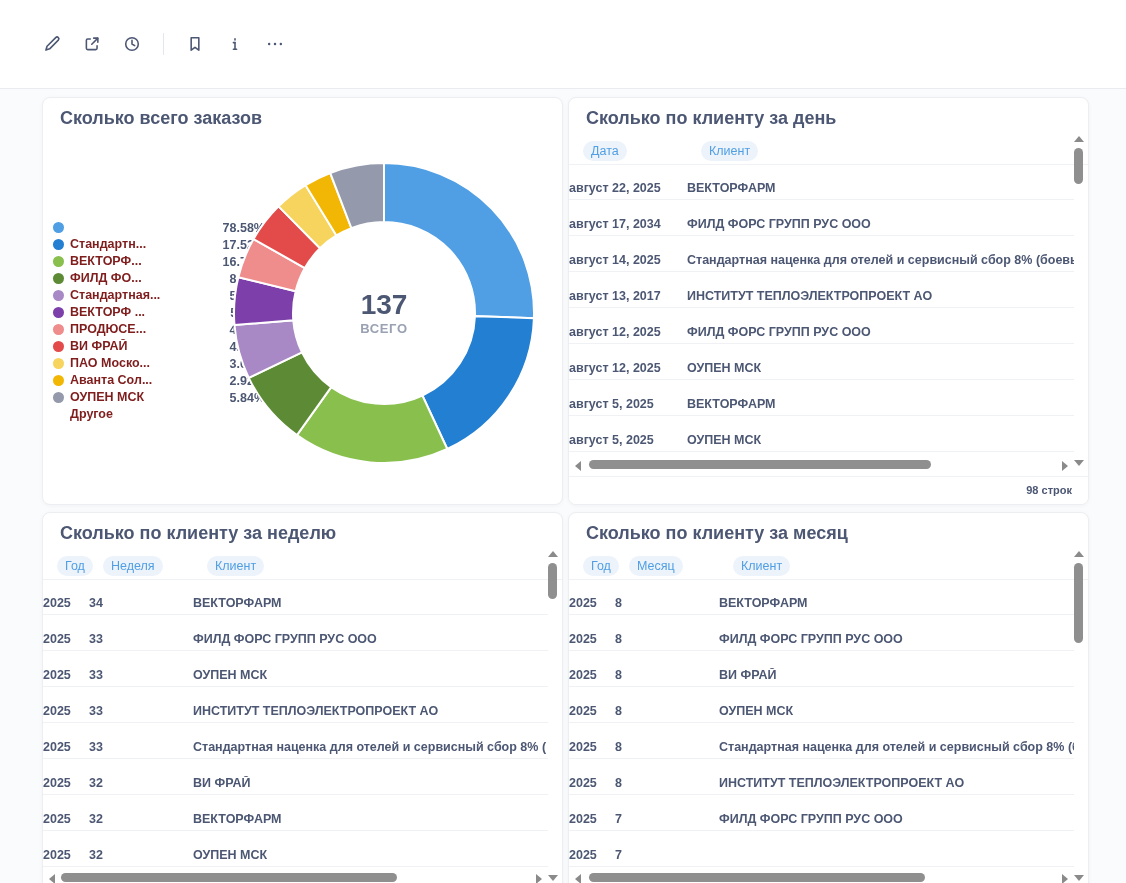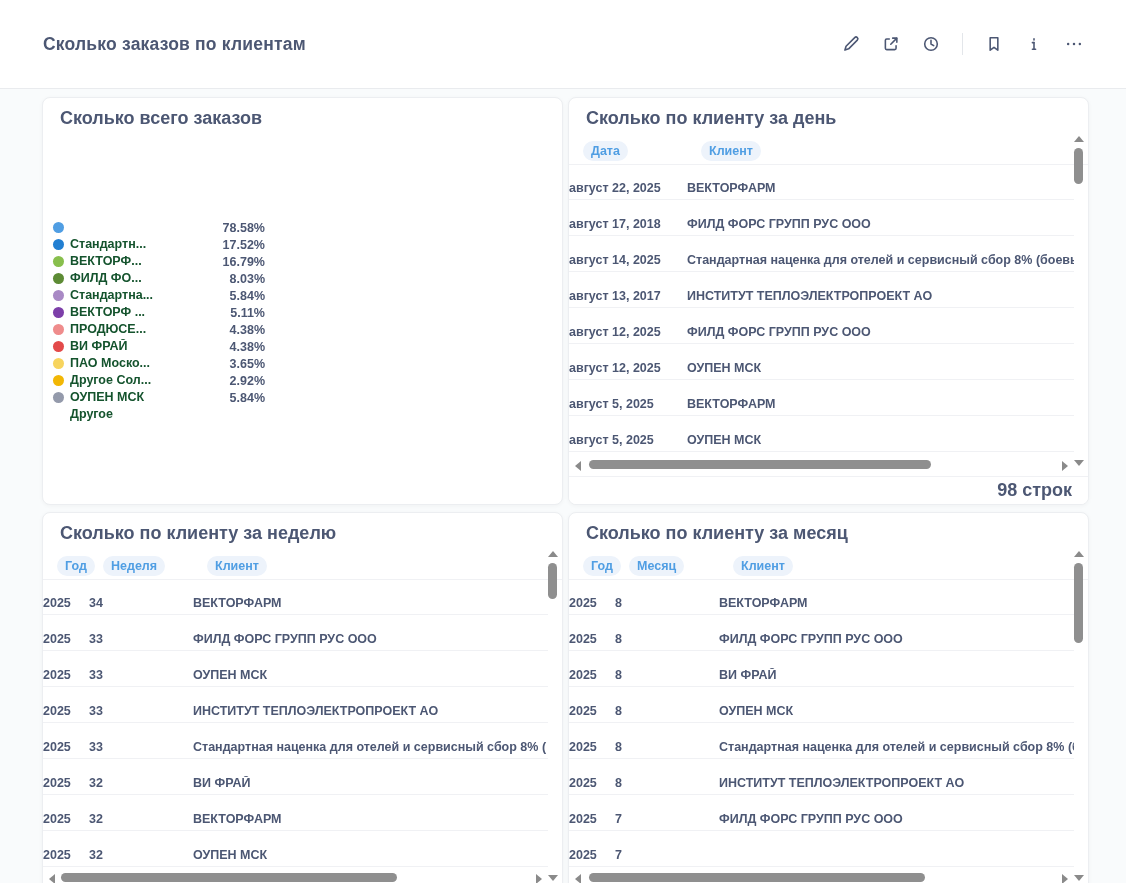--- a/index.html
+++ b/index.html
@@ -26,21 +26,21 @@
   #card-day   { left:568px; top:97px; }
   #card-week  { left:42px; top:512px; }
   #card-month { left:568px; top:512px; }
   .card-title { position:absolute; left:17px; top:10px; font-size:18px; font-weight:700;
     color:#4C5773; cursor:pointer; white-space:nowrap; }
 
   
   .legend { position:absolute; left:10px; top:121px; width:212px; }
   .legend-item { display:flex; align-items:center; height:17px; cursor:pointer; }
   .legend-dot { width:11px; height:11px; border-radius:50%; flex:0 0 11px; margin-right:6px; }
-  .legend-label { font-size:12.5px; font-weight:700; color:#14532d; white-space:nowrap;
+  .legend-label { font-size:12.5px; font-weight:700; color:#7f1d1d; white-space:nowrap;
     overflow:hidden; flex:1 1 auto;margin-top:32px; }
   .legend-value { font-size:12.5px; font-weight:700; color:#4C5773; text-align:right;
     flex:0 0 52px; }
   .donut-wrap { position:absolute; left:189px; top:63px; width:304px; height:304px; }
   .donut-center { position:absolute; left:0; top:0; width:304px; height:304px;
     display:flex; flex-direction:column; align-items:center; justify-content:center;
     pointer-events:none; }
   .donut-value { font-size:28px; font-weight:700; color:#4C5773; line-height:1.1; }
   .donut-label { font-size:13px; font-weight:700; color:#99A1B2; letter-spacing:.6px; }
 
@@ -51,25 +51,25 @@
   .cols-day  .thead-row, .cols-day  .trow { grid-template-columns:118px 1fr; }
   .cols-3    .thead-row, .cols-3    .trow { grid-template-columns:46px 78px 1fr; }
   .thead-row { height:26px; }
   .trow { height:24px; border-bottom:1px solid #F0F1F4; cursor:pointer;margin-top:12px; }
   .cell { font-size:12.5px; font-weight:700; color:#4C5773; white-space:nowrap;
     overflow:hidden; }
   .al-r { text-align:left; }
   .al-l { text-align:left; }
   .cell-client3 { padding-left:26px; }
   .pill { display:inline-block; background:#EDF3FB; color:#509EE3; font-size:12.5px;
-    font-weight:700; border-radius:10px; padding:4px 8px; cursor:pointer; line-height:1; }
+    font-weight:400; border-radius:10px; padding:4px 8px; cursor:pointer; line-height:1; }
   .hrule { position:absolute; left:0; right:0; top:66px; border-top:1px solid #F0F1F4; }
 
   .card-footer { position:absolute; left:0; right:0; bottom:0; height:28px;
-    border-top:1px solid #F0F1F4; font-size:18px; font-weight:700; color:#4C5773;
+    border-top:1px solid #F0F1F4; font-size:11px; font-weight:700; color:#4C5773;
     text-align:right; line-height:27px; padding-right:16px; background:#fff; }
 
   
   .hscroll { position:absolute; left:0; right:14px; height:14px; }
   #card-day .hscroll { top:360px; }
   #card-week .hscroll, #card-month .hscroll { top:358px; }
   .tri { position:absolute; width:0; height:0; cursor:pointer; }
   .tri-left  { left:6px;  top:3px; border-top:5px solid transparent; border-bottom:5px solid transparent; border-right:6px solid #8A8A8A; }
   .tri-right { right:6px; top:3px; border-top:5px solid transparent; border-bottom:5px solid transparent; border-left:6px solid #8A8A8A; }
   .hthumb { position:absolute; top:2px; height:9px; background:#8F8F8F; border-radius:5px; cursor:grab; }
@@ -82,21 +82,20 @@
   .tri-down { left:1px; bottom:0; border-left:5px solid transparent; border-right:5px solid transparent; border-top:6px solid #8A8A8A; }
   .vthumb { position:absolute; left:1px; top:12px; width:9px; background:#8F8F8F; border-radius:5px; cursor:grab; }
   #card-day .vthumb   { height:36px; }
   #card-week .vthumb  { height:36px; }
   #card-month .vthumb { height:80px; }
 </style>
 </head>
 <body>
 
 <div class="header">
-  <div class="page-title">Сколько заказов по клиентам</div>
   <div class="header-actions">
     <button class="icon-btn">
       <svg viewBox="0 0 16 16">
           <path d="M2.6 13.4 L3.6 10 L11.3 2.3 C11.9 1.7 13 1.7 13.6 2.3 C14.2 2.9 14.2 4 13.6 4.6 L5.9 12.3 L2.6 13.4 Z"></path>
         </svg>
     </button>
     <button class="icon-btn">
       <svg viewBox="0 0 16 16">
           <path d="M6.5 3.5 H4.2 C3.5 3.5 3 4 3 4.7 V11.8 C3 12.5 3.5 13 4.2 13 H11.3 C12 13 12.5 12.5 12.5 11.8 V9.5"></path>
           <path d="M9.5 2.8 H13.2 V6.5"></path>
@@ -146,21 +145,21 @@
         <span class="legend-label">ВЕКТОРФ...</span>
         <span class="legend-value">17.52%</span>
       </div>
       <div class="legend-item">
         <span class="legend-dot" style="background: rgb(136, 191, 77);"></span>
         <span class="legend-label">ФИЛД ФО...</span>
         <span class="legend-value">16.79%</span>
       </div>
       <div class="legend-item">
         <span class="legend-dot" style="background: rgb(93, 139, 53);"></span>
-        <span class="legend-label">Стандартна...</span>
+        <span class="legend-label">Стандартная...</span>
         <span class="legend-value">8.03%</span>
       </div>
       <div class="legend-item">
         <span class="legend-dot" style="background: rgb(169, 137, 197);"></span>
         <span class="legend-label">ВЕКТОРФ ...</span>
         <span class="legend-value">5.84%</span>
       </div>
       <div class="legend-item">
         <span class="legend-dot" style="background: rgb(125, 63, 169);"></span>
         <span class="legend-label">ПРОДЮСЕ...</span>
@@ -171,52 +170,71 @@
         <span class="legend-label">ВИ ФРАЙ</span>
         <span class="legend-value">4.38%</span>
       </div>
       <div class="legend-item">
         <span class="legend-dot" style="background: rgb(227, 74, 74);"></span>
         <span class="legend-label">ПАО Моско...</span>
         <span class="legend-value">4.38%</span>
       </div>
       <div class="legend-item">
         <span class="legend-dot" style="background: rgb(247, 212, 94);"></span>
-        <span class="legend-label">Другое Сол...</span>
+        <span class="legend-label">Аванта Сол...</span>
         <span class="legend-value">3.65%</span>
       </div>
       <div class="legend-item">
         <span class="legend-dot" style="background: rgb(242, 183, 5);"></span>
         <span class="legend-label">ОУПЕН МСК</span>
         <span class="legend-value">2.92%</span>
       </div>
       <div class="legend-item">
         <span class="legend-dot" style="background: rgb(148, 154, 171);"></span>
         <span class="legend-label">Другое</span>
         <span class="legend-value">5.84%</span>
       </div>
     </div>
+  <div class="donut-wrap">
+    <svg id="donut-svg" width="304" height="304" viewBox="0 0 304 304">
+        <path d="M 152.00 2.00 A 150 150 0 0 1 301.91 157.16 L 242.95 155.13 A 91 91 0 0 0 152.00 61.00 Z" fill="#509EE3" stroke="#ffffff" stroke-width="2"></path>
+        <path d="M 301.91 157.16 A 150 150 0 0 1 215.31 287.99 L 190.41 234.50 A 91 91 0 0 0 242.95 155.13 Z" fill="#227FD2" stroke="#ffffff" stroke-width="2"></path>
+        <path d="M 215.31 287.99 A 150 150 0 0 1 64.95 274.16 L 99.19 226.11 A 91 91 0 0 0 190.41 234.50 Z" fill="#88BF4D" stroke="#ffffff" stroke-width="2"></path>
+        <path d="M 64.95 274.16 A 150 150 0 0 1 16.75 216.86 L 69.95 191.35 A 91 91 0 0 0 99.19 226.11 Z" fill="#5D8B35" stroke="#ffffff" stroke-width="2"></path>
+        <path d="M 16.75 216.86 A 150 150 0 0 1 2.48 164.03 L 61.29 159.30 A 91 91 0 0 0 69.95 191.35 Z" fill="#A989C5" stroke="#ffffff" stroke-width="2"></path>
+        <path d="M 2.48 164.03 A 150 150 0 0 1 6.33 116.23 L 63.63 130.30 A 91 91 0 0 0 61.29 159.30 Z" fill="#7D3FA9" stroke="#ffffff" stroke-width="2"></path>
+        <path d="M 6.33 116.23 A 150 150 0 0 1 21.53 78.00 L 72.85 107.10 A 91 91 0 0 0 63.63 130.30 Z" fill="#EF8C8C" stroke="#ffffff" stroke-width="2"></path>
+        <path d="M 21.53 78.00 A 150 150 0 0 1 46.54 45.33 L 88.02 87.29 A 91 91 0 0 0 72.85 107.10 Z" fill="#E34A4A" stroke="#ffffff" stroke-width="2"></path>
+        <path d="M 46.54 45.33 A 150 150 0 0 1 73.55 24.15 L 104.41 74.44 A 91 91 0 0 0 88.02 87.29 Z" fill="#F7D45E" stroke="#ffffff" stroke-width="2"></path>
+        <path d="M 73.55 24.15 A 150 150 0 0 1 98.19 11.98 L 119.36 67.06 A 91 91 0 0 0 104.41 74.44 Z" fill="#F2B705" stroke="#ffffff" stroke-width="2"></path>
+        <path d="M 98.19 11.98 A 150 150 0 0 1 152.00 2.00 L 152.00 61.00 A 91 91 0 0 0 119.36 67.06 Z" fill="#949AAB" stroke="#ffffff" stroke-width="2"></path>
+      </svg>
+    <div class="donut-center">
+      <div class="donut-value">137</div>
+      <div class="donut-label">ВСЕГО</div>
+    </div>
+  </div>
 </section>
 
 <section class="card cols-day" id="card-day">
   <h2 class="card-title">Сколько по клиенту за день</h2>
   <div class="thead">
       <div class="thead-row">
         <div class="cell al-l"><span class="pill">Дата</span></div>
         <div class="cell al-l"><span class="pill">Клиент</span></div>
       </div>
     </div>
   <div class="hrule"></div>
   <div class="tbody">
       <div class="trow">
         <div class="cell al-l">август 22, 2025</div>
         <div class="cell al-l">ВЕКТОРФАРМ</div>
       </div>
       <div class="trow">
-        <div class="cell al-l">август 17, 2018</div>
+        <div class="cell al-l">август 17, 2034</div>
         <div class="cell al-l">ФИЛД ФОРС ГРУПП РУС ООО</div>
       </div>
       <div class="trow">
         <div class="cell al-l">август 14, 2025</div>
         <div class="cell al-l">Стандартная наценка для отелей и сервисный сбор 8% (боевы</div>
       </div>
       <div class="trow">
         <div class="cell al-l">август 13, 2017</div>
         <div class="cell al-l">ИНСТИТУТ ТЕПЛОЭЛЕКТРОПРОЕКТ АО</div>
       </div>

